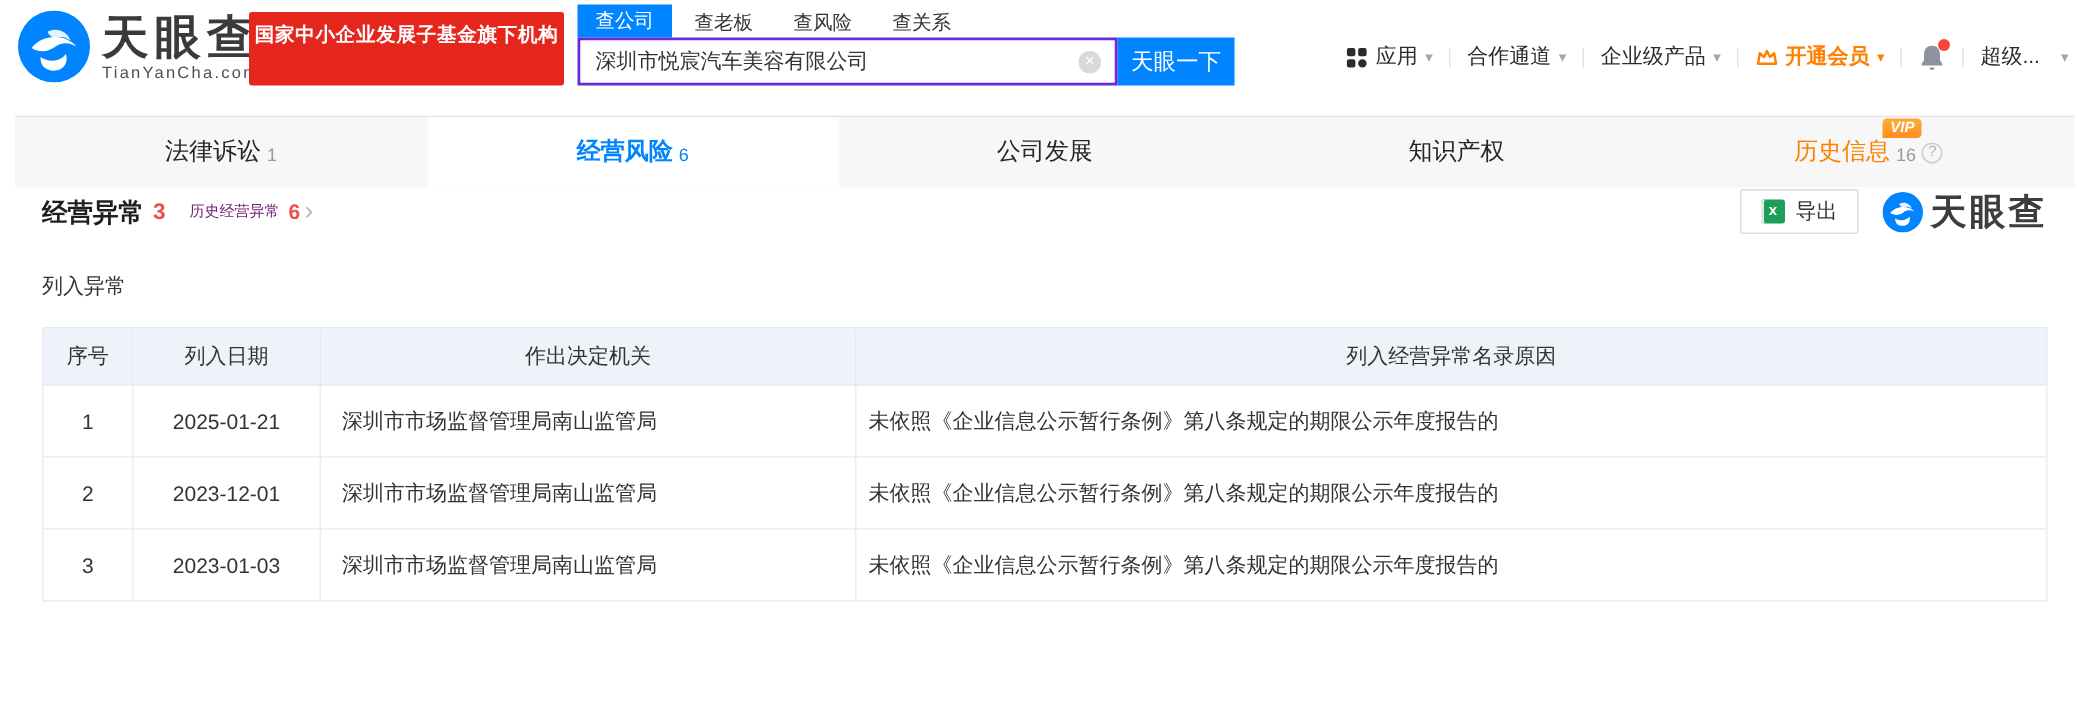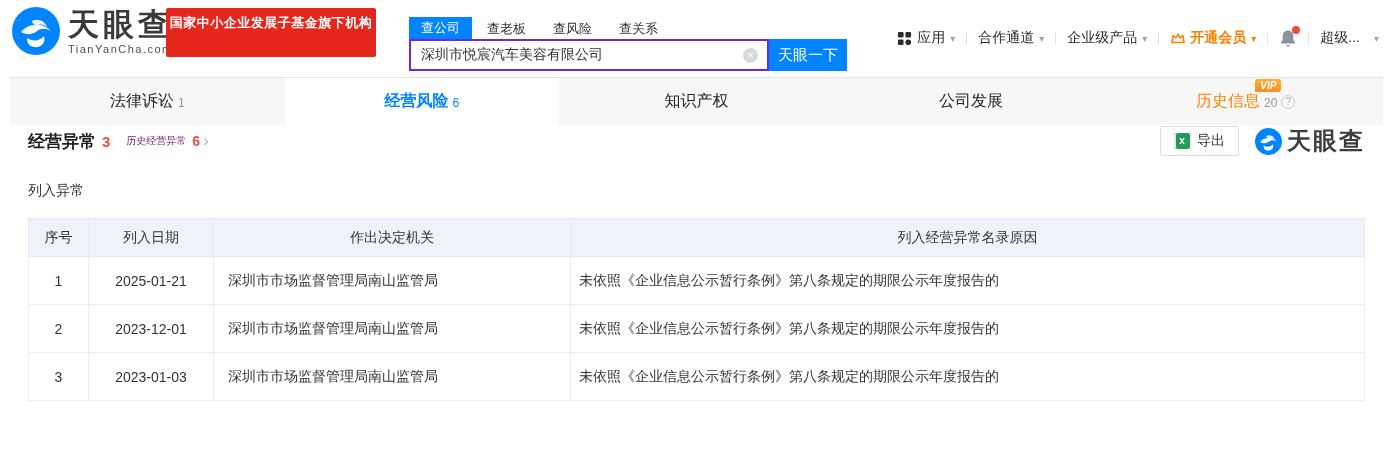--- a/index.html
+++ b/index.html
@@ -11,21 +11,21 @@
   .logo-block { position:absolute; left:12px; top:7px; display:flex; align-items:center; cursor:pointer; }
   .logo-swirl { width:48px; height:48px; }
   .logo-txt { margin-left:8px; }
   .logo-cn { font-size:31px; font-weight:700; color:#3a3a3a; letter-spacing:4px; line-height:34px; }
   .logo-domain { font-size:11px; color:#4f4f4f; letter-spacing:1.5px; margin-top:1px; }
   .banner { position:absolute; left:166px; top:8px; width:210px; height:49px; background:#e5261c;
     color:#fff; text-align:center; padding-top:5px; border-radius:2px; }
   .banner-l1 { font-size:13px; font-weight:700; letter-spacing:4.5px; line-height:20px; }
   .banner-l2 { font-size:13px; font-weight:700; letter-spacing:0.5px; line-height:19px; }
 
-  .search-block { position:absolute; left:385px; top:17px;margin-left:24px; }
+  .search-block { position:absolute; left:385px; top:3px; }
   .search-tabs { display:flex; align-items:flex-end; height:22px; }
   .stab { font-size:13px; color:#333; margin-right:27px; cursor:pointer; line-height:20px; }
   .stab.active { background:#0084ff; color:#fff; padding:2px 12px; margin-right:15px; line-height:18px; }
   .search-row { display:flex; }
   .search-input-wrap { position:relative; width:360px; height:32px; border:2px solid #6d28d9; background:#fff; }
   .search-input-wrap input { width:100%; height:100%; border:none; outline:none; font-size:14px; color:#333;
     padding:0 30px 0 10px; font-family:inherit; }
   .clear-icon { position:absolute; right:9px; top:7px; width:15px; height:15px; border-radius:50%;
     background:#d9d9d9; color:#fff; font-size:11px; line-height:15px; text-align:center; cursor:pointer; }
   .search-btn { width:78px; height:32px; background:#0084ff; color:#fff; border:none; font-size:15px;
@@ -182,33 +182,33 @@
       </div>
     </div>
     <div class="mtab active">
       <div class="mtab-inner">
         <span class="mtab-label">经营风险</span>
         <span class="mtab-count">6</span>
       </div>
     </div>
     <div class="mtab">
       <div class="mtab-inner">
+        <span class="mtab-label">公司发展</span>
+      </div>
+    </div>
+    <div class="mtab">
+      <div class="mtab-inner">
         <span class="mtab-label">知识产权</span>
-      </div>
-    </div>
-    <div class="mtab">
-      <div class="mtab-inner">
-        <span class="mtab-label">公司发展</span>
       </div>
     </div>
     <div class="mtab orange">
       <div class="mtab-inner">
         <span class="vip-badge">VIP</span>
         <span class="mtab-label">历史信息</span>
-        <span class="mtab-count">20</span>
+        <span class="mtab-count">16</span>
         <span class="help-ic">?</span>
       </div>
     </div>
   </nav>
 
   <main class="content">
 
     <div class="section-header">
       <div class="sec-left">
         <span class="sec-title">经营异常</span>

